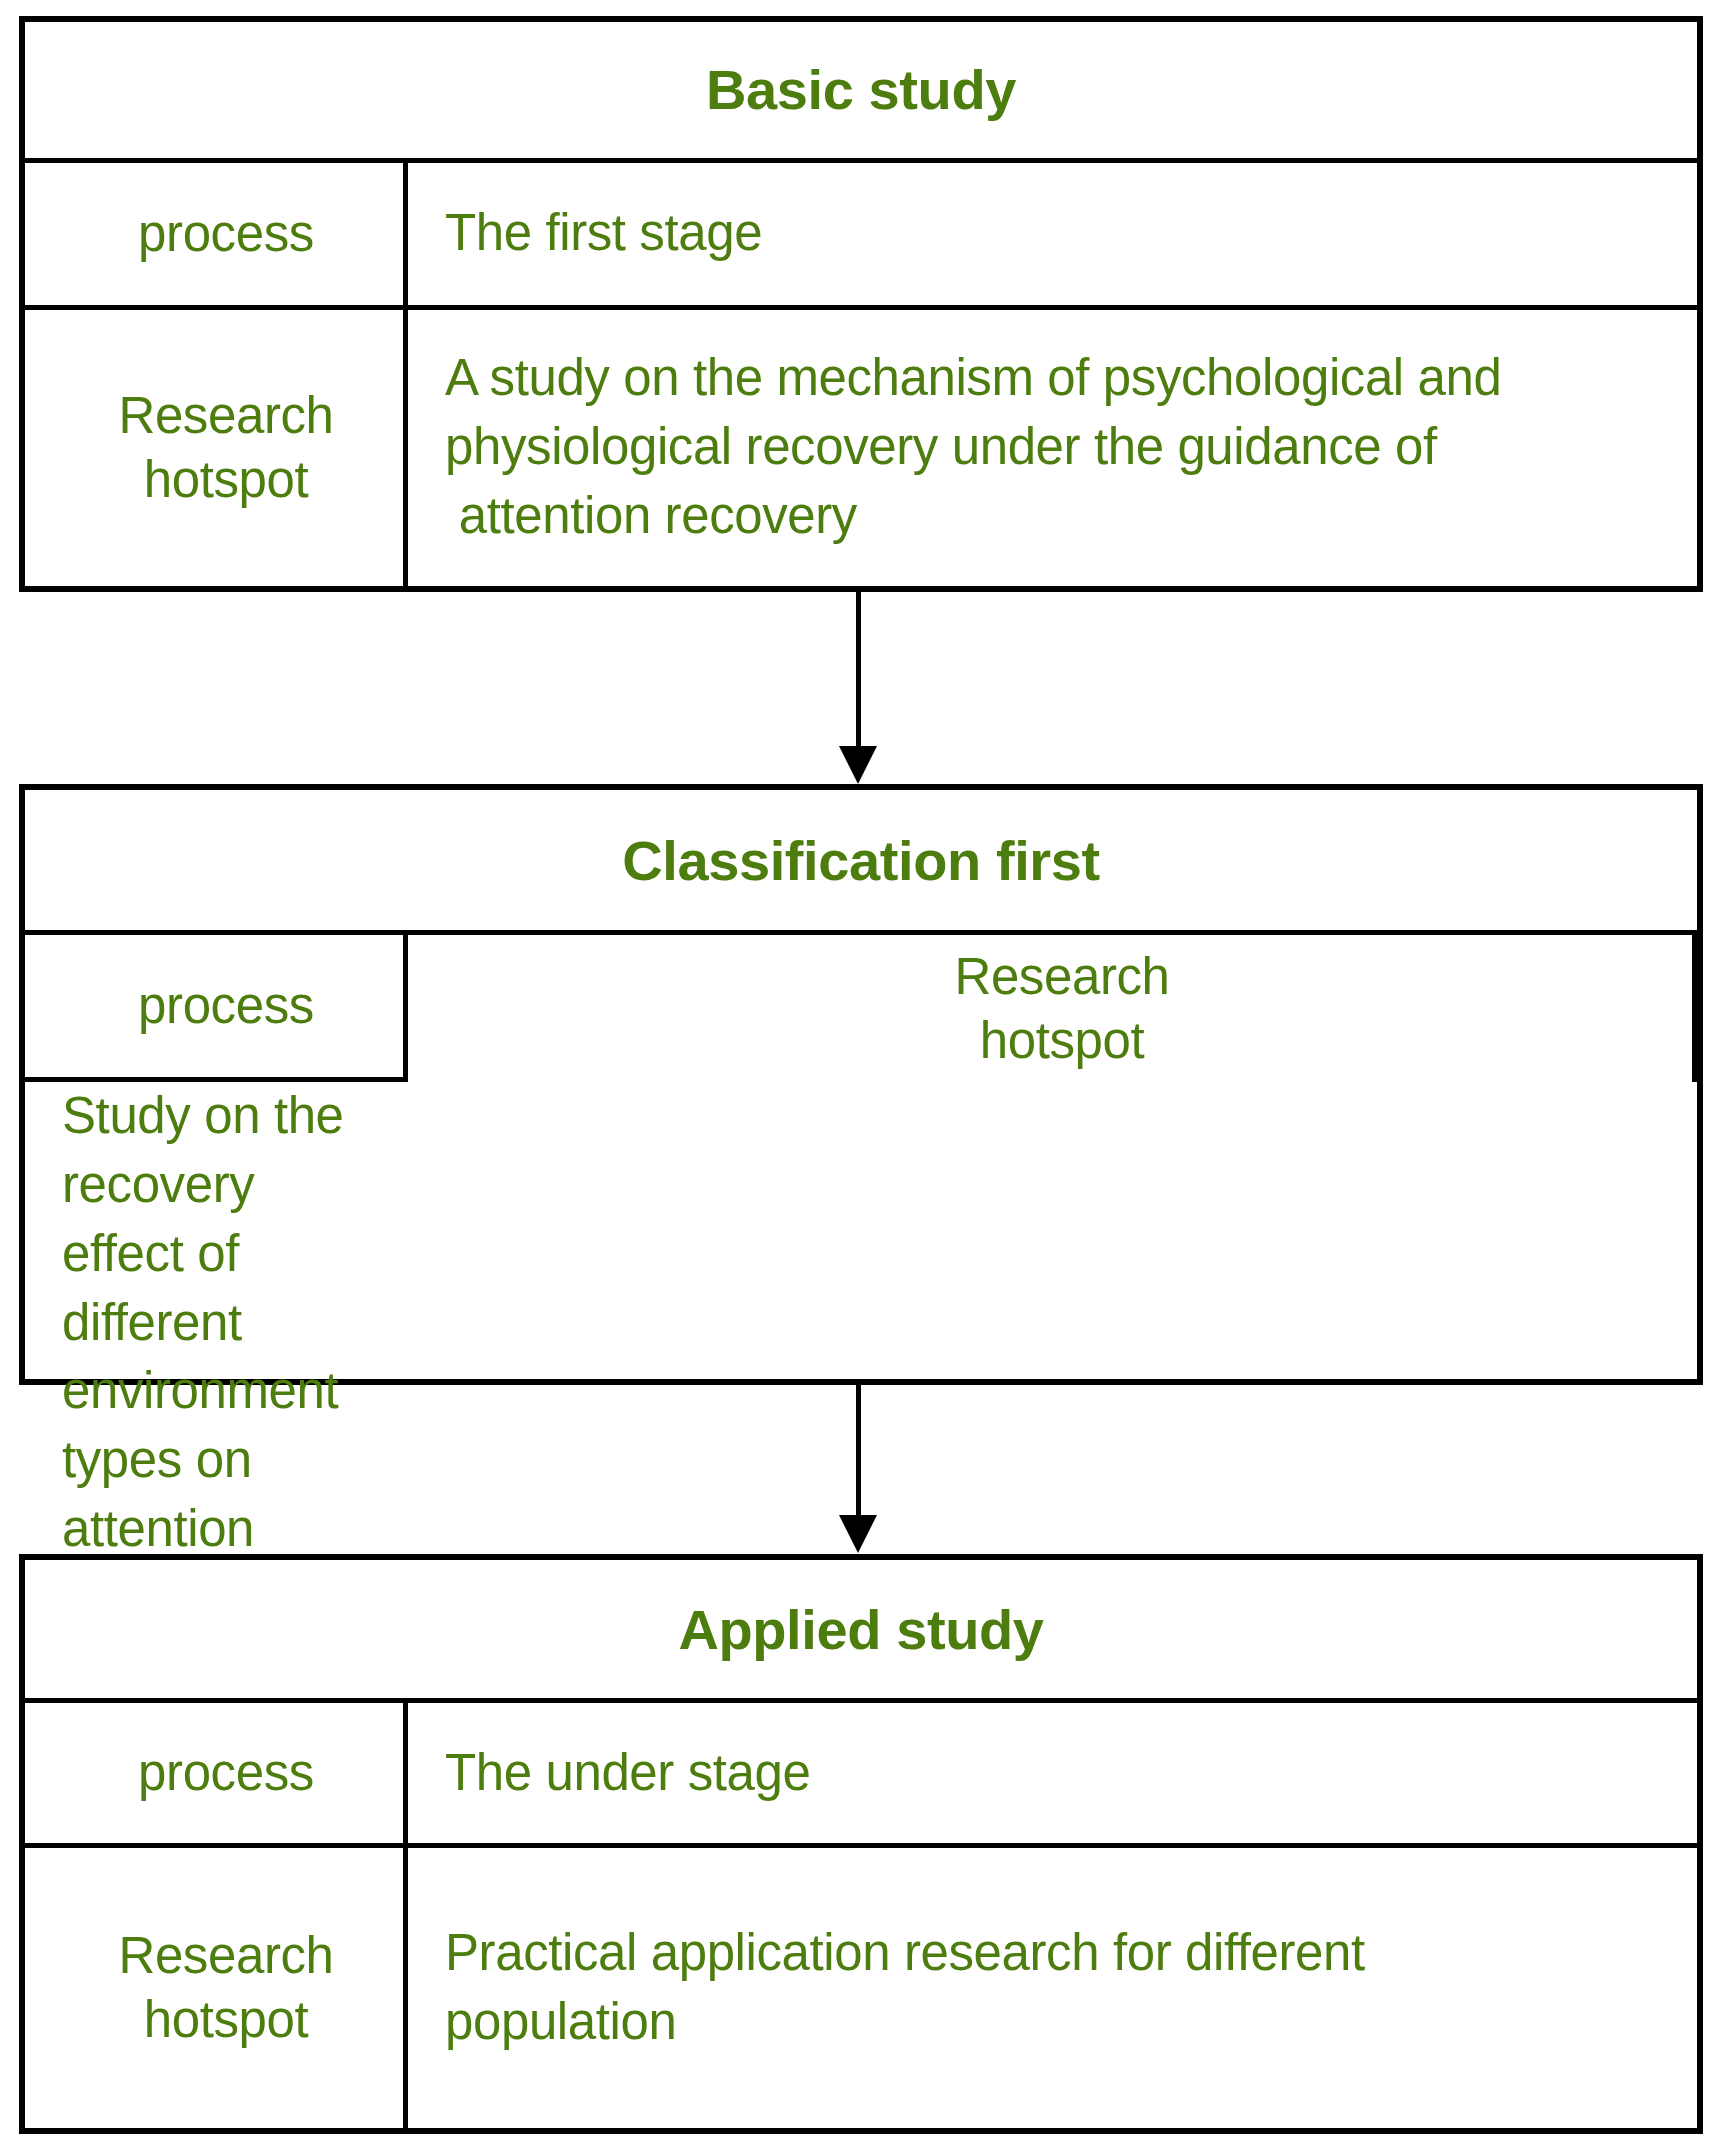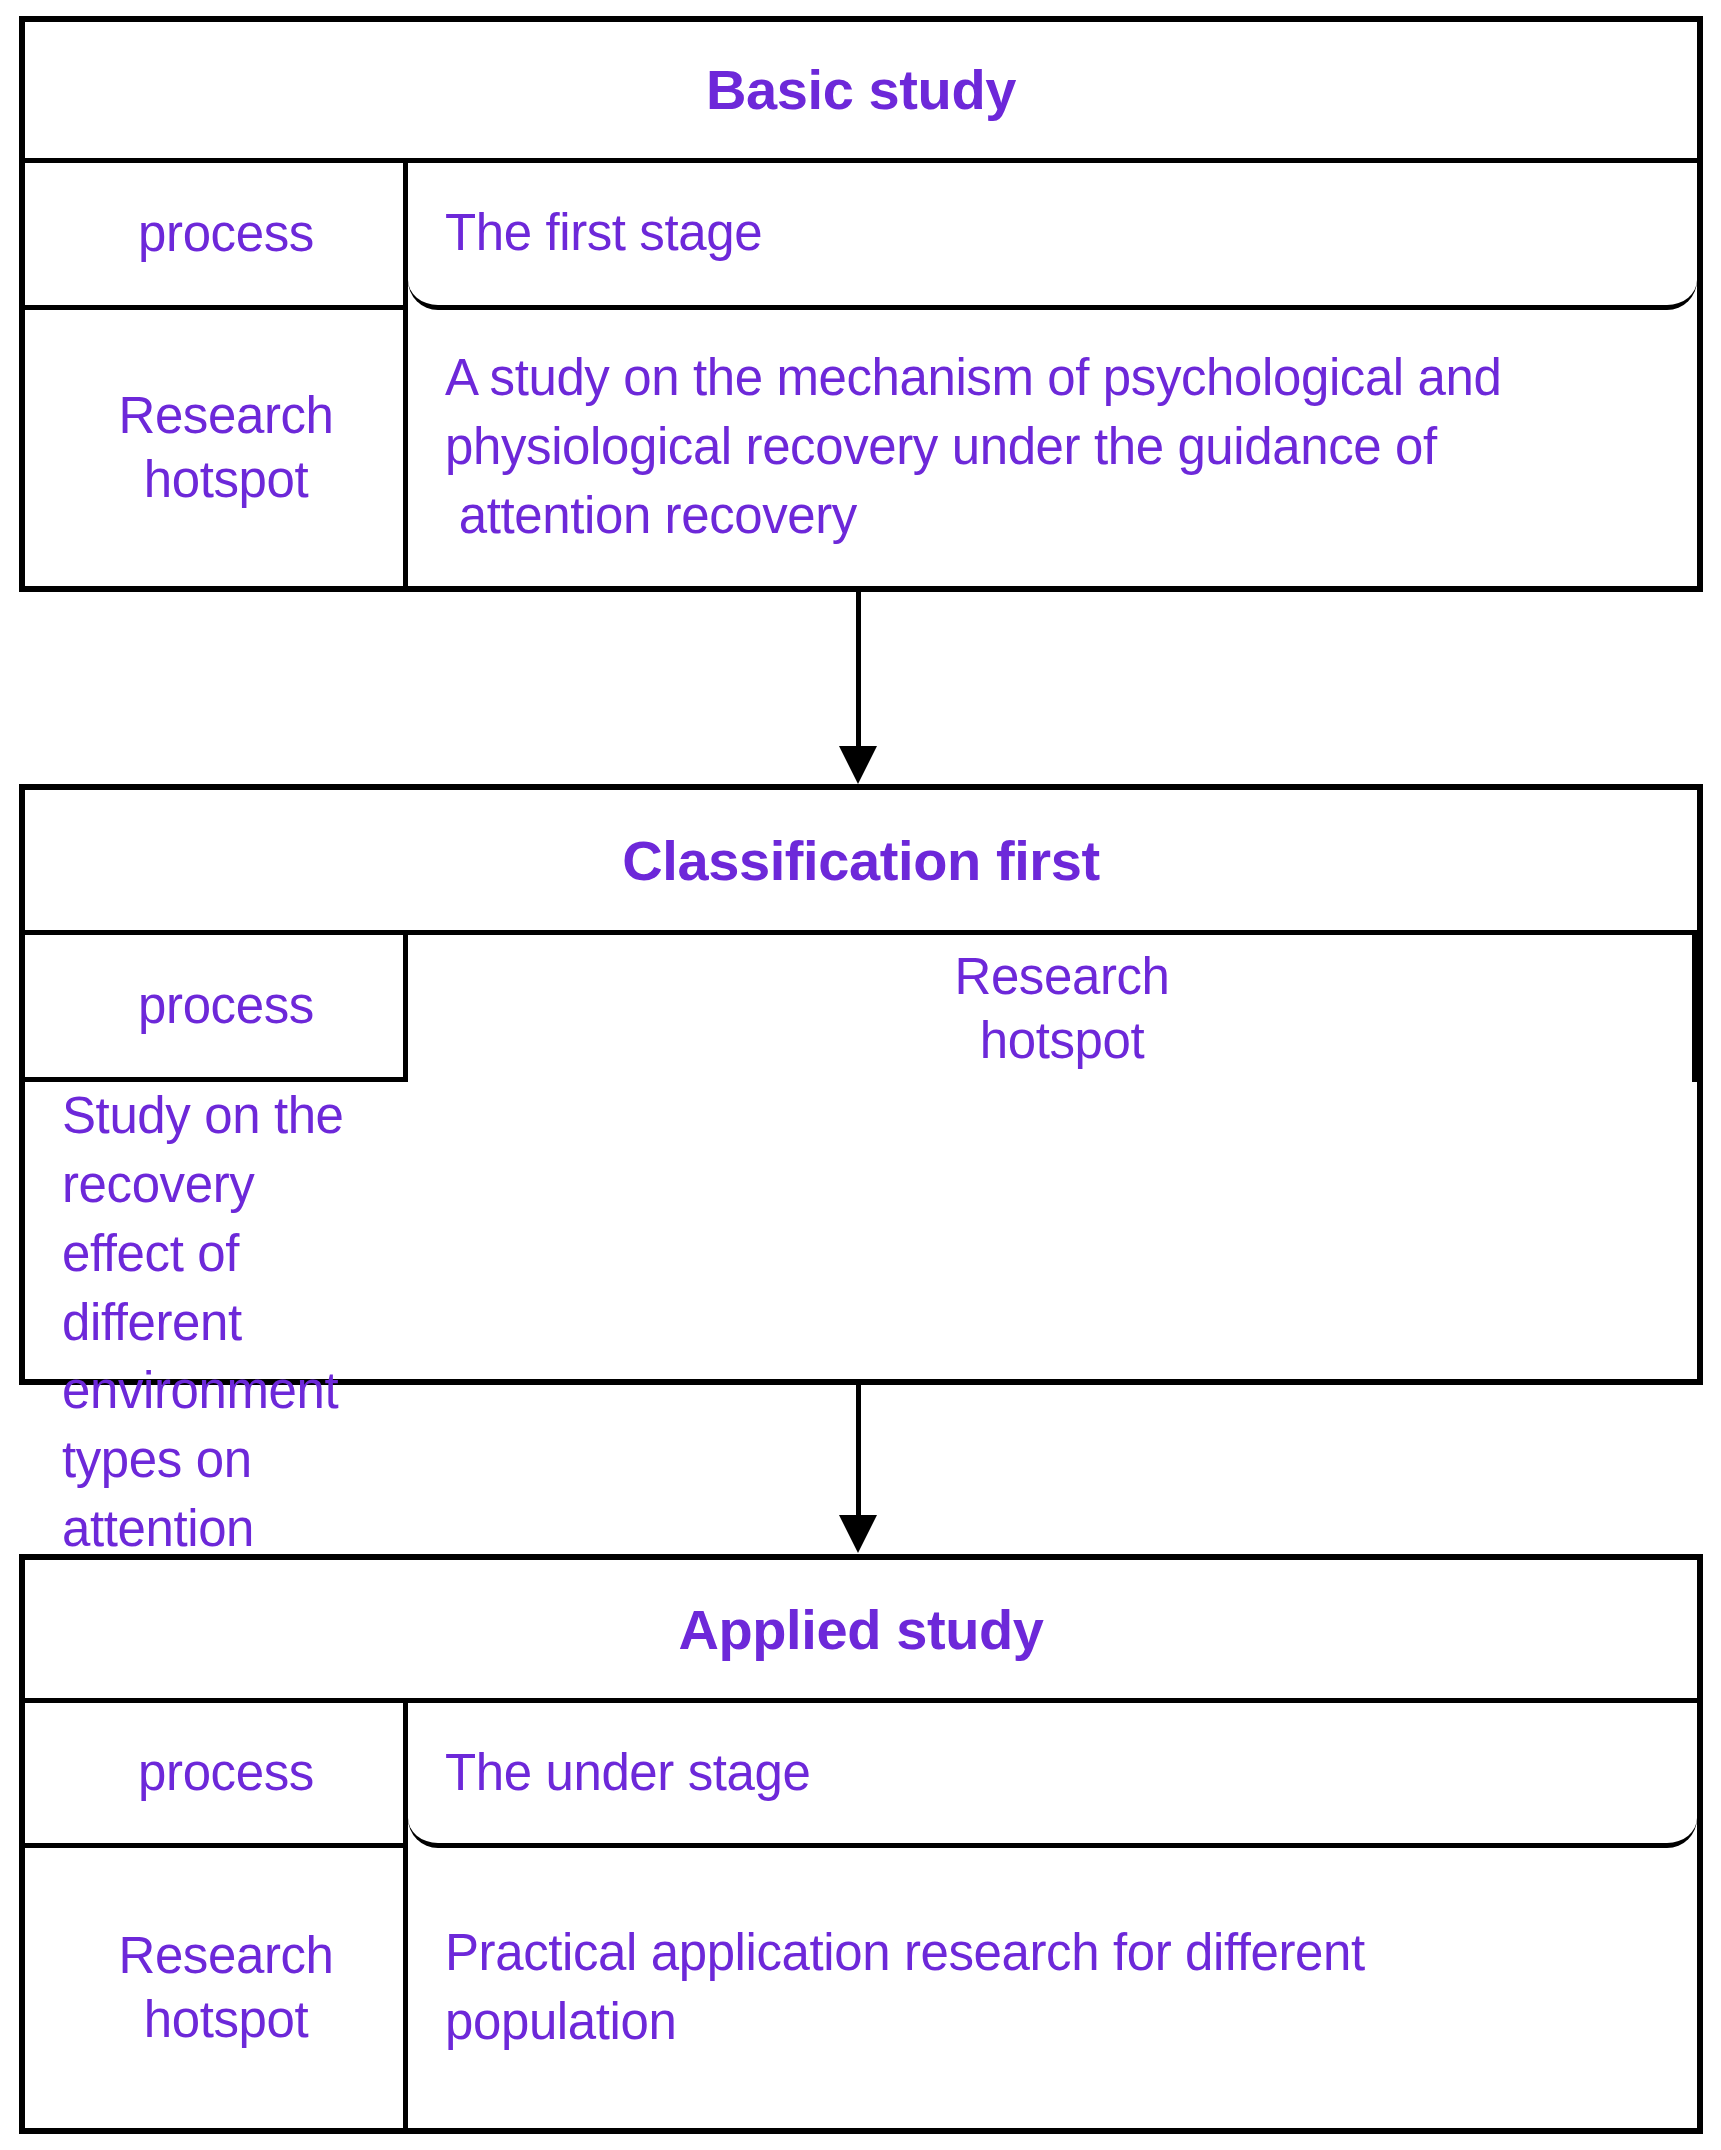--- a/index.html
+++ b/index.html
@@ -3,21 +3,21 @@
 <meta charset="utf-8">
 <style>
   * { margin: 0; padding: 0; box-sizing: border-box; }
   html, body { background: #ffffff; }
   .canvas {
     position: relative;
     width: 1405px;
     height: 2150px;
     background: #ffffff;
     font-family: "Liberation Sans", sans-serif;
-    color: #6d28d9;
+    color: #4d7c0f;
     letter-spacing: -0.4px;
   }
   .stage-box {
     position: absolute;
     left: 19px;
     width: 1684px;
     border: 6.1px solid #000000;
     display: grid;
     grid-template-columns: 383px 1fr;
     background: #ffffff;
@@ -47,21 +47,20 @@
   }
   .row-divider { border-bottom: 5.2px solid #000000; }
   .value-cell {
     display: flex;
     align-items: center;
     padding-left: 37px;
     padding-right: 26px;
     font-size: 51px;
     line-height: 1.35;
     white-space: pre-wrap;
-    border-radius: 30px;
   }
   .connector {
     position: absolute;
     left: 856px;
     width: 5.2px;
     background: #000000;
   }
   .connector-1 { top: 592px;  height: 159px; }
   .connector-2 { top: 1385px; height: 136px; }
   .arrowhead {

